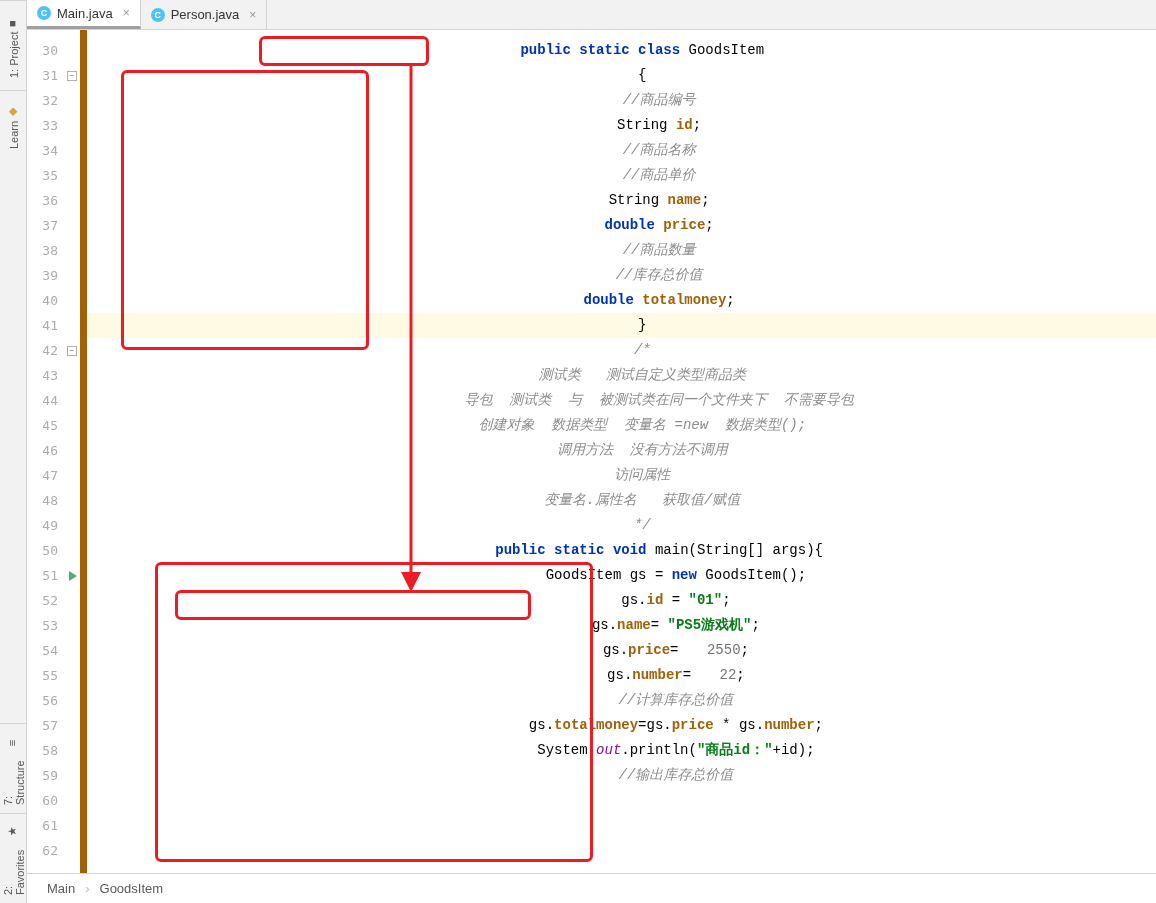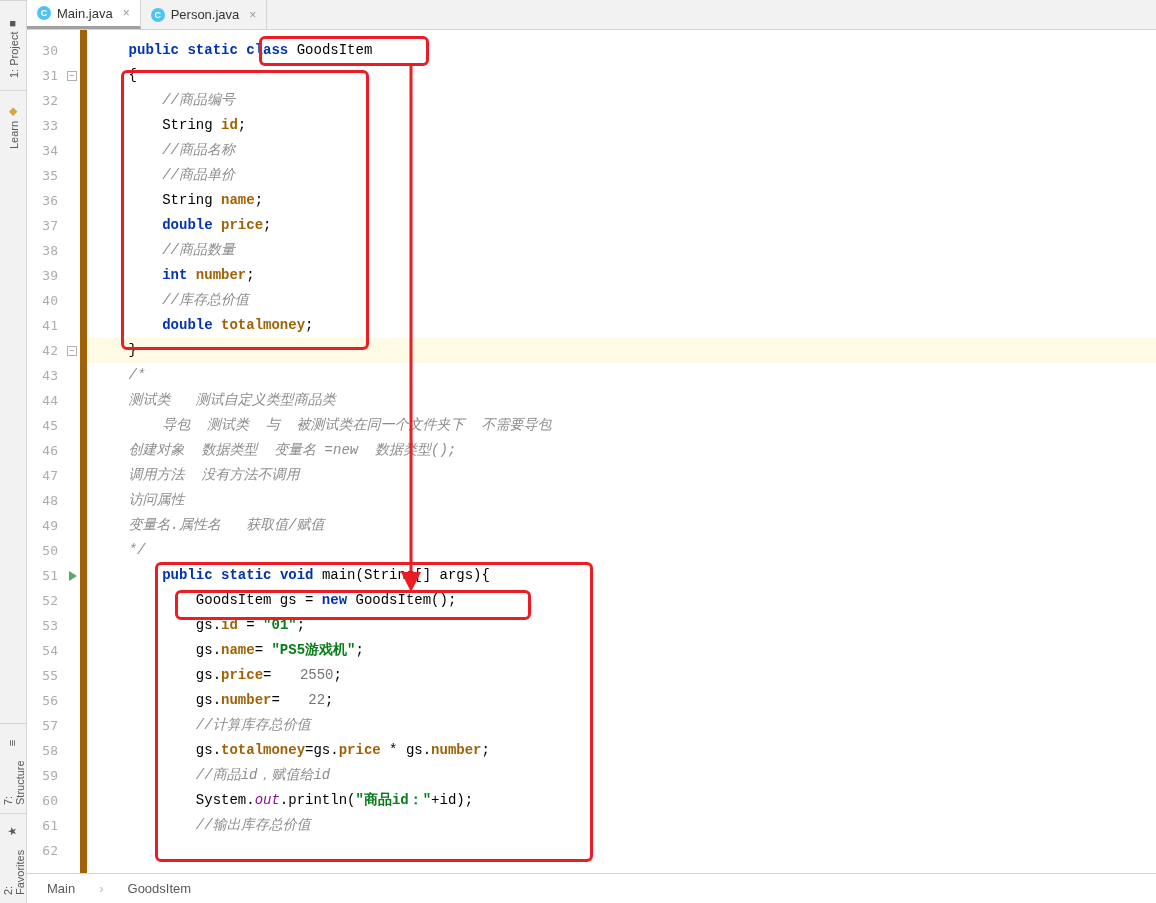--- a/index.html
+++ b/index.html
@@ -133,20 +133,21 @@
   border-left: 8px solid #59a869;
   border-top: 5px solid transparent;
   border-bottom: 5px solid transparent;
 }
 .code {
   flex: 1;
   padding-top: 8px;
   font-family: Consolas, "Courier New", monospace;
   font-size: 14px;
   position: relative;
+  text-align: center;
 }
 .code-line {
   height: 25px;
   line-height: 25px;
   white-space: pre;
   padding-left: 8px;
 }
 .code-line.highlighted {
   background: #fffae3;
 }
@@ -171,21 +172,21 @@
 .breadcrumb {
   position: absolute;
   left: 27px; bottom: 0;
   right: 0;
   height: 30px;
   background: #fff;
   border-top: 1px solid #d4d4d4;
   display: flex;
   align-items: center;
   padding-left: 20px;
-  gap: 24px;
+  gap: 10px;
   font-size: 13px;
   color: #595959;
 }
 .breadcrumb .sep { color: #bbb; }
 </style>
 </head>
 <body>
 
 <div class="left-rail">
   <div class="rail-item rail-project">
@@ -261,41 +262,39 @@
 
     <div class="code-line">    <span class="kw">public</span> <span class="kw">static</span> <span class="kw">class</span> <span>GoodsItem</span></div>
     <div class="code-line">    <span>{</span></div>
     <div class="code-line">        <span class="cmt">//商品编号</span></div>
     <div class="code-line">        <span>String</span> <span class="fld">id</span><span>;</span></div>
     <div class="code-line">        <span class="cmt">//商品名称</span></div>
     <div class="code-line">        <span class="cmt">//商品单价</span></div>
     <div class="code-line">        <span>String</span> <span class="fld">name</span><span>;</span></div>
     <div class="code-line">        <span class="kw">double</span> <span class="fld">price</span><span>;</span></div>
     <div class="code-line">        <span class="cmt">//商品数量</span></div>
-    <div class="code-line">        <span class="kw">int</span> <span class="fld">number</span><span>;</span></div>
     <div class="code-line">        <span class="cmt">//库存总价值</span></div>
     <div class="code-line">        <span class="kw">double</span> <span class="fld">totalmoney</span><span>;</span></div>
     <div class="code-line highlighted">    <span>}</span></div>
     <div class="code-line">    <span class="cmt">/*</span></div>
     <div class="code-line">    <span class="cmt">测试类   测试自定义类型商品类</span></div>
     <div class="code-line">    <span class="cmt">    导包  测试类  与  被测试类在同一个文件夹下  不需要导包</span></div>
     <div class="code-line">    <span class="cmt">创建对象  数据类型  变量名 =new  数据类型();</span></div>
     <div class="code-line">    <span class="cmt">调用方法  没有方法不调用</span></div>
     <div class="code-line">    <span class="cmt">访问属性</span></div>
     <div class="code-line">    <span class="cmt">变量名.属性名   获取值/赋值</span></div>
     <div class="code-line">    <span class="cmt">*/</span></div>
     <div class="code-line">        <span class="kw">public</span> <span class="kw">static</span> <span class="kw">void</span> <span>main(String[] args){</span></div>
     <div class="code-line">            <span>GoodsItem gs = </span><span class="kw">new</span><span> GoodsItem();</span></div>
     <div class="code-line">            <span>gs.</span><span class="fld">id</span><span> = </span><span class="str">"01"</span><span>;</span></div>
     <div class="code-line">            <span>gs.</span><span class="fld">name</span><span>= </span><span class="str">"PS5游戏机"</span><span>;</span></div>
     <div class="code-line">            <span>gs.</span><span class="fld">price</span><span>= </span><span class="num">2550</span><span>;</span></div>
     <div class="code-line">            <span>gs.</span><span class="fld">number</span><span>= </span><span class="num">22</span><span>;</span></div>
     <div class="code-line">            <span class="cmt">//计算库存总价值</span></div>
     <div class="code-line">            <span>gs.</span><span class="fld">totalmoney</span><span>=gs.</span><span class="fld">price</span><span> * gs.</span><span class="fld">number</span><span>;</span></div>
-    <div class="code-line">            <span class="cmt">//商品id，赋值给id</span></div>
     <div class="code-line">            <span>System.</span><span class="stat">out</span><span>.println(</span><span class="str">"商品id："</span><span>+id);</span></div>
     <div class="code-line">            <span class="cmt">//输出库存总价值</span></div>
 
     <div class="red-box" style="left:172px; top:6px; width:170px; height:30px;"></div>
     <div class="red-box" style="left:34px; top:40px; width:248px; height:280px;"></div>
     <div class="red-box" style="left:68px; top:532px; width:438px; height:300px;"></div>
     <div class="red-box" style="left:88px; top:560px; width:356px; height:30px;"></div>
 
     <svg class="red-arrow" style="left:310px; top:36px; width:28px; height:530px;">
       <line x1="14" y1="0" x2="14" y2="510" stroke="#ed1c24" stroke-width="3"></line>

